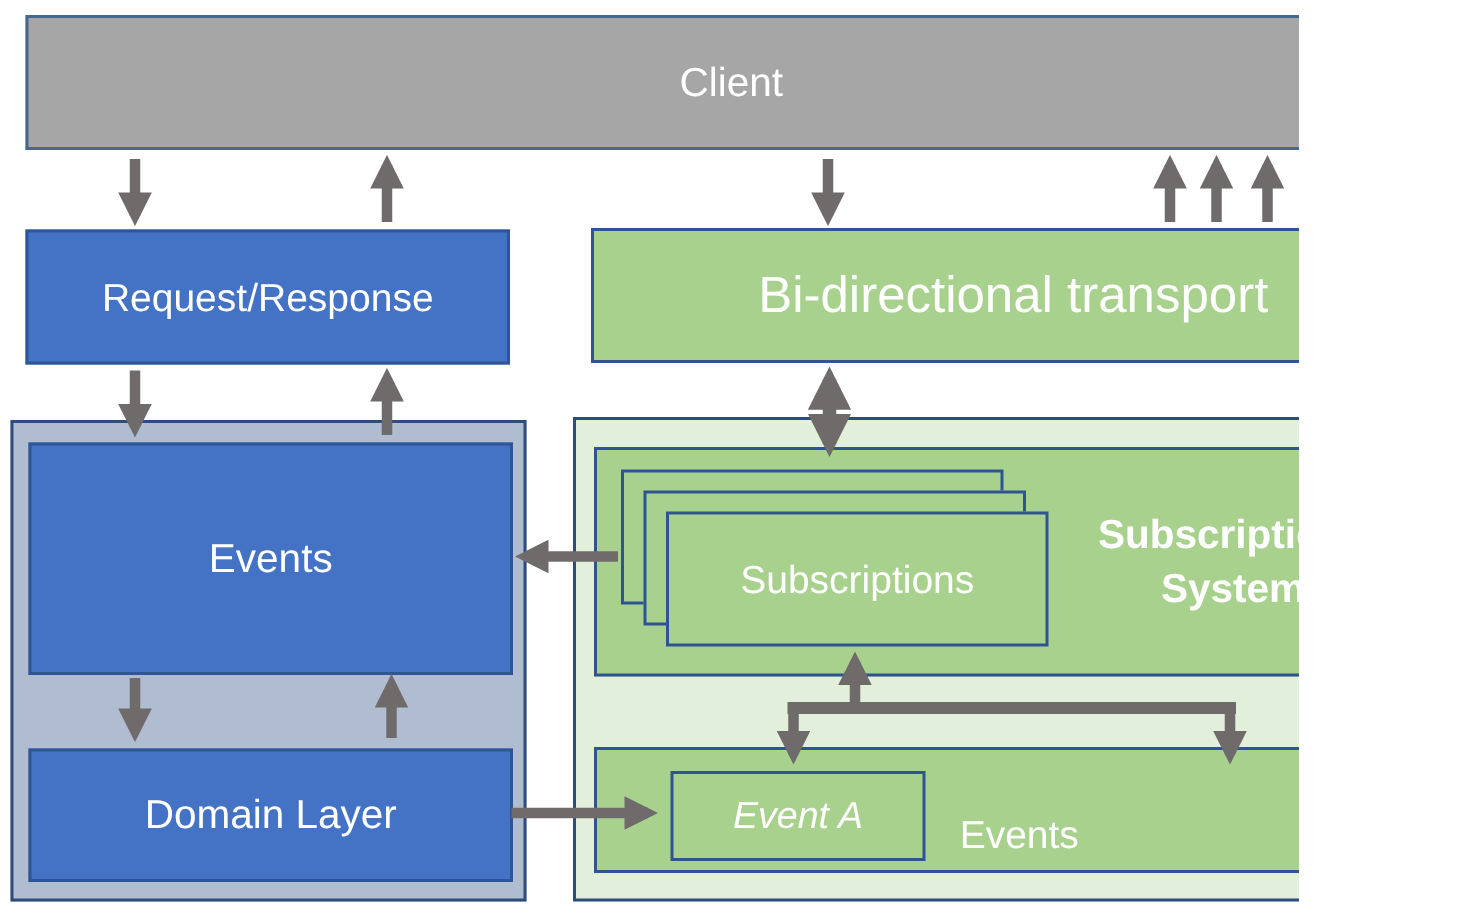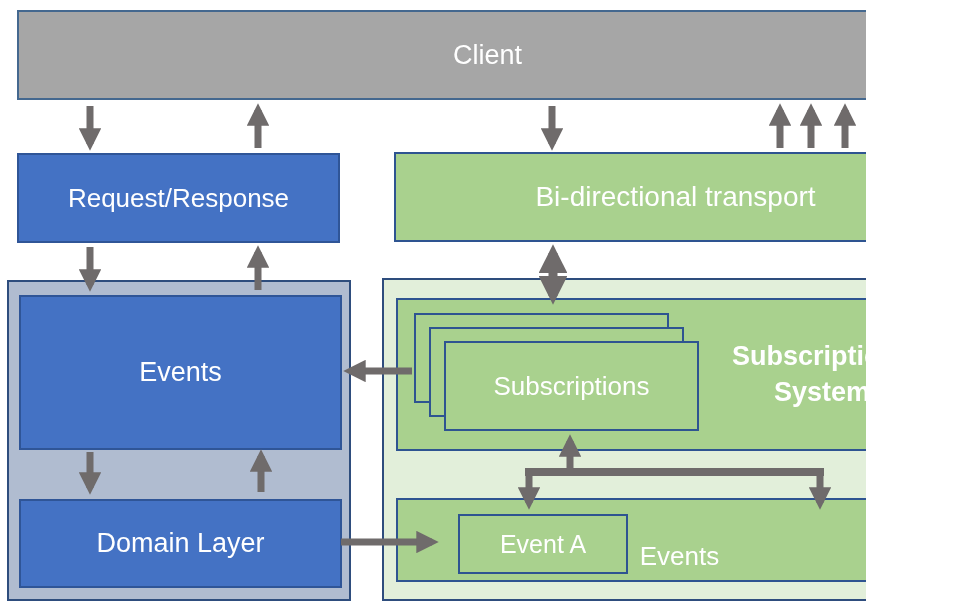--- a/index.html
+++ b/index.html
@@ -28,21 +28,21 @@
   }
   .blue-box {
     background: #4472c4;
     border: 2px solid #2f5597;
   }
   .rr-box   { left: 17px;  top: 153px; width: 323px; height: 90px; font-size: 26px; }
   .green-box {
     background: #a9d18e;
     border: 2px solid #2e5491;
   }
-  .bt-box   { left: 394px; top: 152px; width: 563px; height: 90px; font-size: 28px; }
+  .bt-box   { left: 394px; top: 152px; width: 563px; height: 90px; font-size: 34px; }
 
   .container {
     position: absolute;
     box-sizing: border-box;
   }
   .gq-container {
     left: 7px; top: 280px; width: 344px; height: 321px;
     background: #b0bcd0;
     border: 2px solid #2e4d7d;
   }
@@ -91,21 +91,21 @@
   }
   .event-item {
     position: absolute;
     box-sizing: border-box;
     top: 14px; width: 170px; height: 60px;
     background: #a9d18e;
     border: 2px solid #2e5491;
     display: flex; align-items: center; justify-content: center;
     color: #ffffff; font-size: 25px;
   }
-  .event-a { left: 60px; }
+  .event-a { left: 49px; font-style: italic; }
   .event-b { left: 343px; }
   .events-label {
     position: absolute;
     left: 224px; top: 0; bottom: 0; width: 115px;
     display: flex; align-items: center; justify-content: center;
     color: #ffffff; font-size: 26px; margin-top: 33px;
   }
   .arrows-layer {
     position: absolute;
     left: 0; top: 0;

